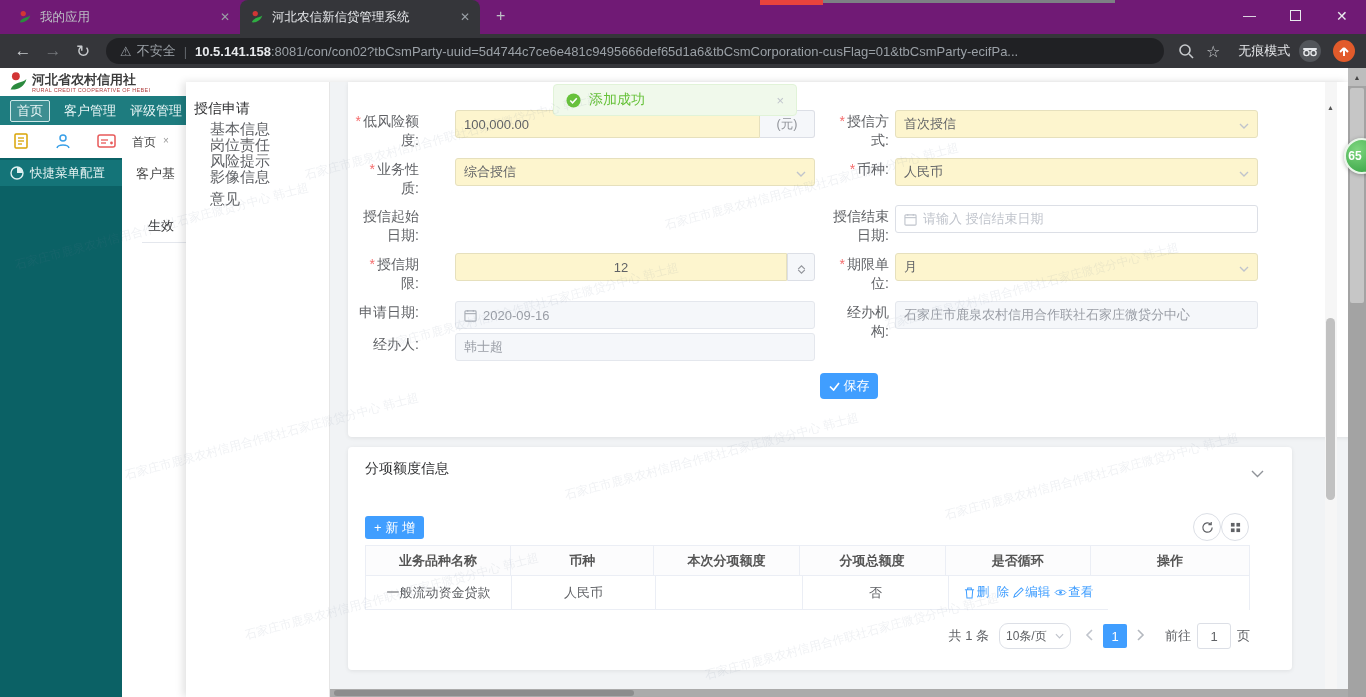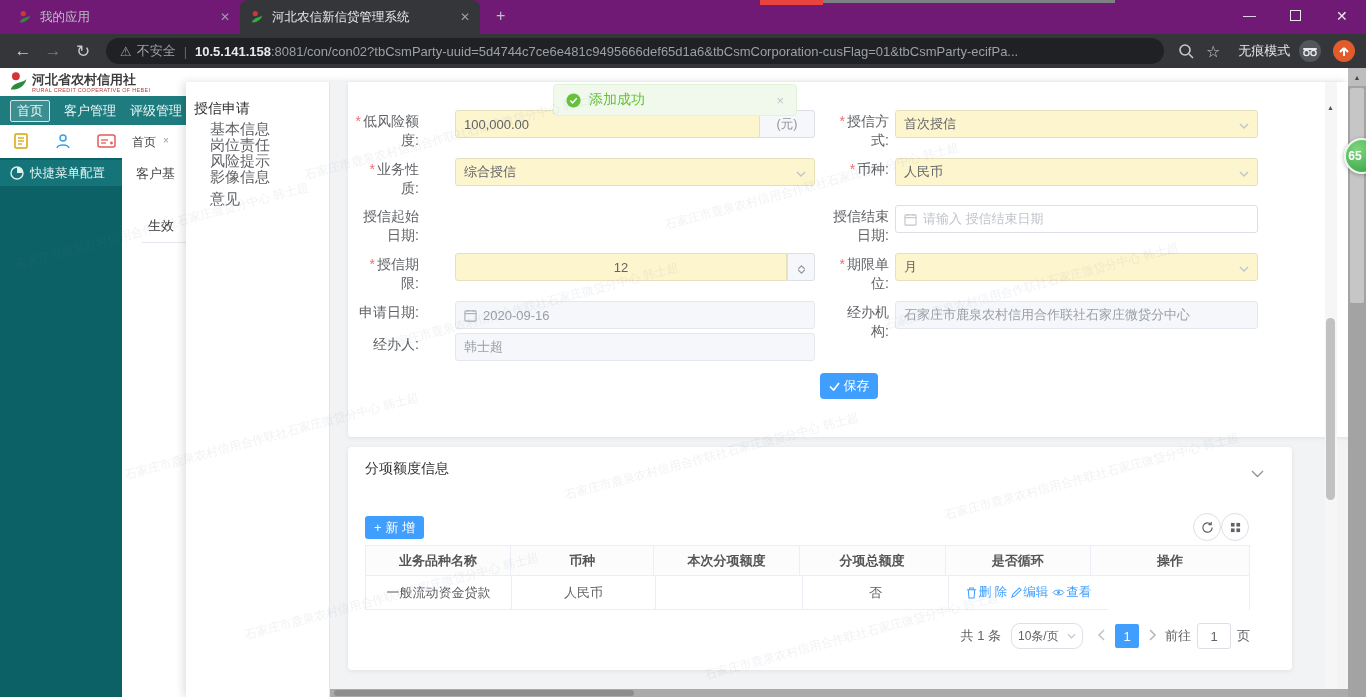--- a/index.html
+++ b/index.html
@@ -30,21 +30,21 @@
   .dis{background:#f5f7fa;border-color:#e4e7ed;color:#9a9ea6;}
   .ph{color:#c0c4cc;}
   .sfx{height:28px;border:1px solid #dcdfe6;border-left:none;border-radius:0 3px 3px 0;
     background:#f5f7fa;color:#909399;font-size:12.5px;display:flex;align-items:center;padding:0 10px;}
   .btn-blue{background:#409eff;color:#fff;border-radius:4px;font-size:13px;display:flex;
     align-items:center;justify-content:center;cursor:pointer;}
   .tbl{border:1px solid #ebeef5;border-bottom:none;font-size:13px;color:#606266;}
   .trow{display:flex;}
   .tcell{border-right:1px solid #ebeef5;border-bottom:1px solid #ebeef5;display:flex;
     align-items:center;justify-content:center;text-align:center;}
-  .tcell:last-child{border-right:none;}
+  .tcell:last-child{border-right:none;font-family:Liberation Mono, monospace;}
   .thead .tcell{font-weight:bold;color:#555;background:#fcfcfd;}
   .oplink{color:#409eff;font-size:12.5px;display:inline-flex;align-items:center;cursor:pointer;}
   .pgtxt{font-size:13px;color:#606266;}
   .circbtn{width:28px;height:28px;border:1px solid #dcdfe6;border-radius:50%;display:flex;
     align-items:center;justify-content:center;background:#fff;cursor:pointer;}
   .wm{position:absolute;font-size:12px;color:rgba(110,125,150,0.33);transform:rotate(-15deg);
     white-space:nowrap;pointer-events:none;}
   .wmlayer{left:0;top:68px;width:1348px;height:629px;overflow:hidden;z-index:50;pointer-events:none;opacity:.32;}
   .chev{display:inline-block;}
 </style>
@@ -364,21 +364,21 @@
               <path d="M1 1l4 4 4-4" stroke="#c0c4cc" stroke-width="1.3" fill="none"></path>
             </svg>
         </div>
         <span style="margin-left:14px;"><svg width="8" height="12" viewBox="0 0 8 12">
               <path d="M7 1L2 6l5 5" stroke="#c0c4cc" stroke-width="1.6" fill="none"></path>
             </svg></span>
         <div style="margin-left:10px;width:24px;height:24px;background:#409eff;color:#fff;border-radius:2px;font-size:13px;display:flex;align-items:center;justify-content:center;">1</div>
         <span style="margin-left:10px;"><svg width="8" height="12" viewBox="0 0 8 12">
               <path d="M1 1l5 5-5 5" stroke="#b4b8bf" stroke-width="1.6" fill="none"></path>
             </svg></span>
-        <span class="pgtxt" style="margin-left:8px;">前往</span>
+        <span class="pgtxt" style="margin-left:20px;">前往</span>
         <div style="margin-left:6px;width:32px;height:24px;border:1px solid #dcdfe6;border-radius:3px;font-size:13px;color:#606266;display:flex;align-items:center;justify-content:center;">1</div>
         <span class="pgtxt" style="margin-left:6px;">页</span>
       </div>
     </div>
 
     <div class="abs flex" style="left:367px;top:2px;width:244px;height:32px;background:#f0f9eb;border:1px solid #e1f3d8;border-radius:4px;z-index:40;padding:0 12px;box-sizing:border-box;">
       <span style="display:flex;">
         <svg width="15" height="15" viewBox="0 0 16 16">
             <circle cx="8" cy="8" r="7.5" fill="#67c23a"></circle>
             <path d="M4.5 8l2.5 2.5 4.5-5" stroke="#fff" stroke-width="1.6" fill="none"></path>

